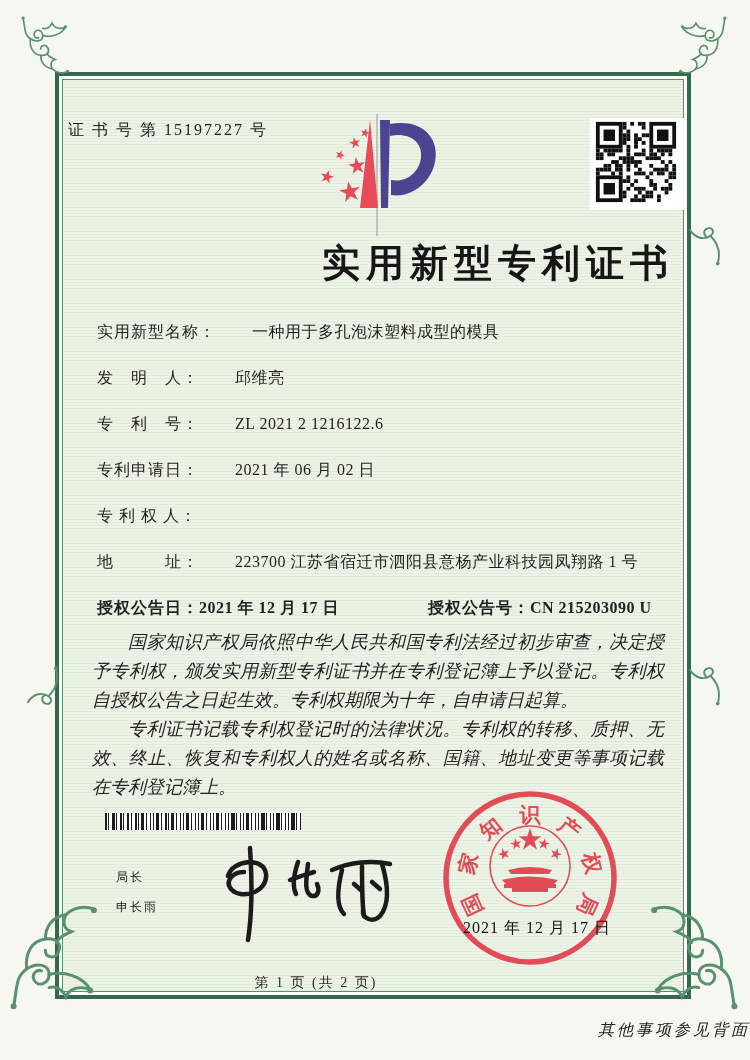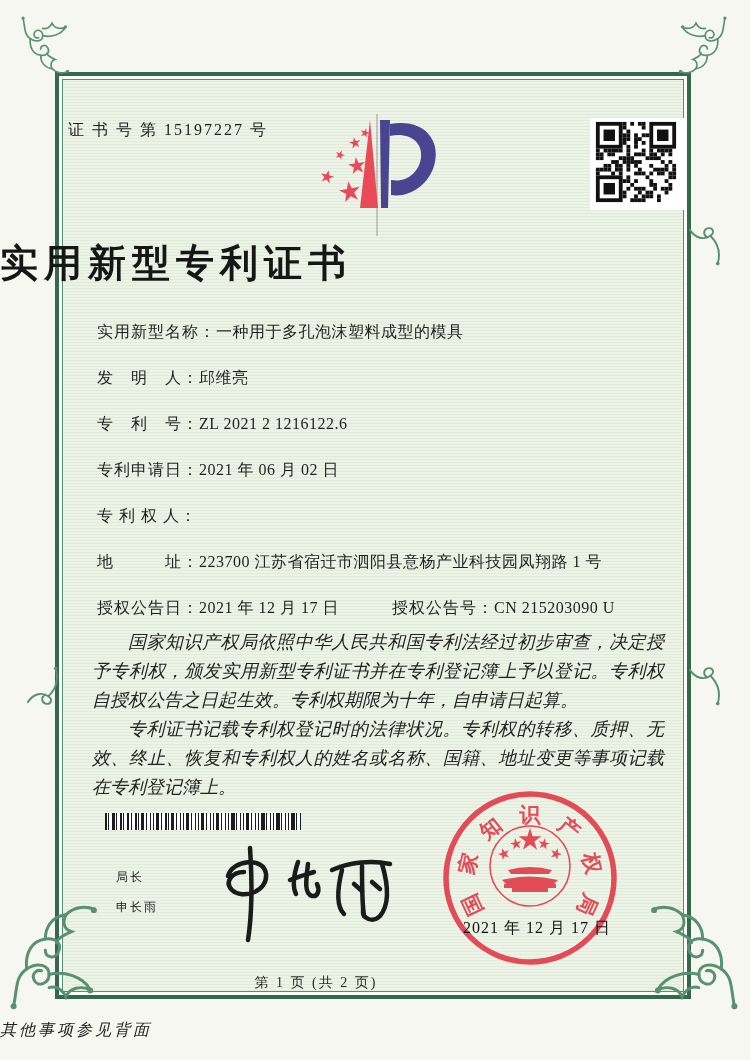--- a/index.html
+++ b/index.html
@@ -22,29 +22,29 @@
   }
   
   .orn{position:absolute;pointer-events:none;}
   
   .cert-no{
     position:absolute;left:68px;top:120px;font-size:16px;letter-spacing:2px;color:#222;
   }
   .logo{position:absolute;left:298px;top:108px;width:160px;height:132px;}
   .qr{position:absolute;left:590px;top:118px;width:92px;height:88px;background:#fff;padding:2px;}
   .title{
-    position:absolute;left:0;top:238px;width:674px;text-align:left;
+    position:absolute;left:0;top:238px;width:674px;text-align:right;
     font-size:38px;font-weight:700;letter-spacing:6px;color:#161616;
   }
   
   .fields{position:absolute;left:97px;top:320px;width:566px;font-size:16px;}
-  .frow{display:flex;line-height:24px;margin-bottom:22px;white-space:nowrap;}
+  .frow{display:flex;line-height:24px;margin-bottom:22px;white-space:nowrap;gap:36px;}
   .flabel{flex:0 0 auto;letter-spacing:1px;}
   .fvalue{flex:0 0 auto;letter-spacing:0.5px;}
-  .grant-row{display:flex;}
+  .grant-row{display:flex;font-weight:bold;}
   .grant-left{width:295px;display:flex;}
   .grant-right{display:flex;}
   
   .paras{
     position:absolute;left:92px;top:628px;width:572px;
     font-size:18px;line-height:29px;text-align:justify;color:#222;
     font-style:italic;
   }
   .paras p{margin:0;text-indent:2em;}
   
@@ -59,21 +59,21 @@
   }
   .signature{position:absolute;left:212px;top:836px;width:195px;height:112px;}
   .seal{position:absolute;left:440px;top:788px;width:180px;height:180px;opacity:0.93;}
   .seal-date{
     position:absolute;left:463px;top:918px;font-size:16px;color:#141414;letter-spacing:1px;z-index:5;
   }
   .page-no{
     position:absolute;left:0;top:974px;width:632px;text-align:center;font-size:14px;color:#2a2a2a;letter-spacing:2px;
   }
   .back-note{
-    position:absolute;left:0;top:1020px;width:750px;text-align:left;font-size:16px;color:#222;
+    position:absolute;left:0;top:1020px;width:750px;text-align:right;font-size:16px;color:#222;
     font-style:italic;letter-spacing:3px;
   }
   .seal text{
     font-family:"Liberation Sans","DejaVu Sans",sans-serif;
     font-weight:700;fill:#e2404d;font-size:21px;
   }
 </style>
 </head>
 <body>
 

